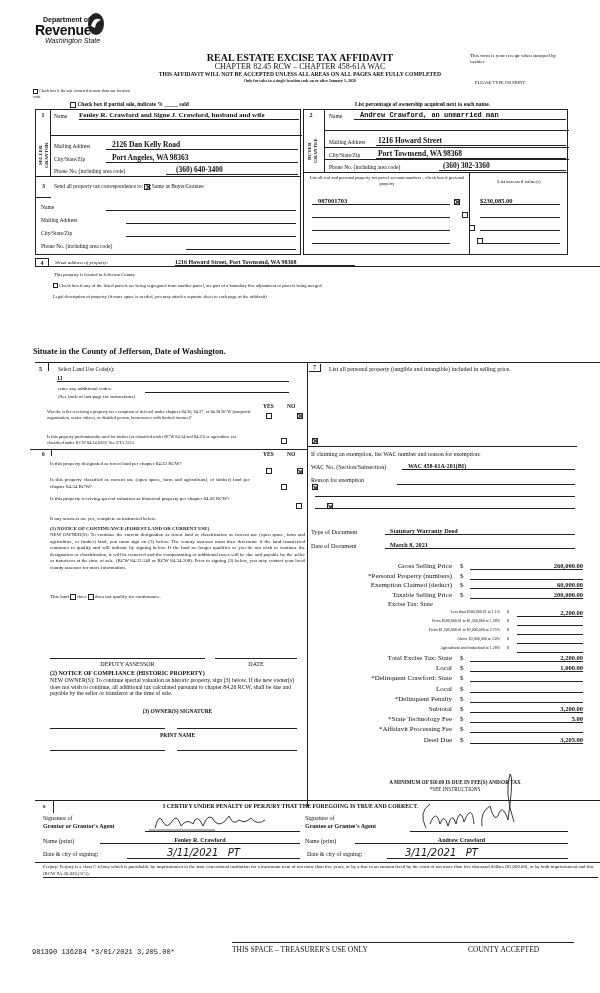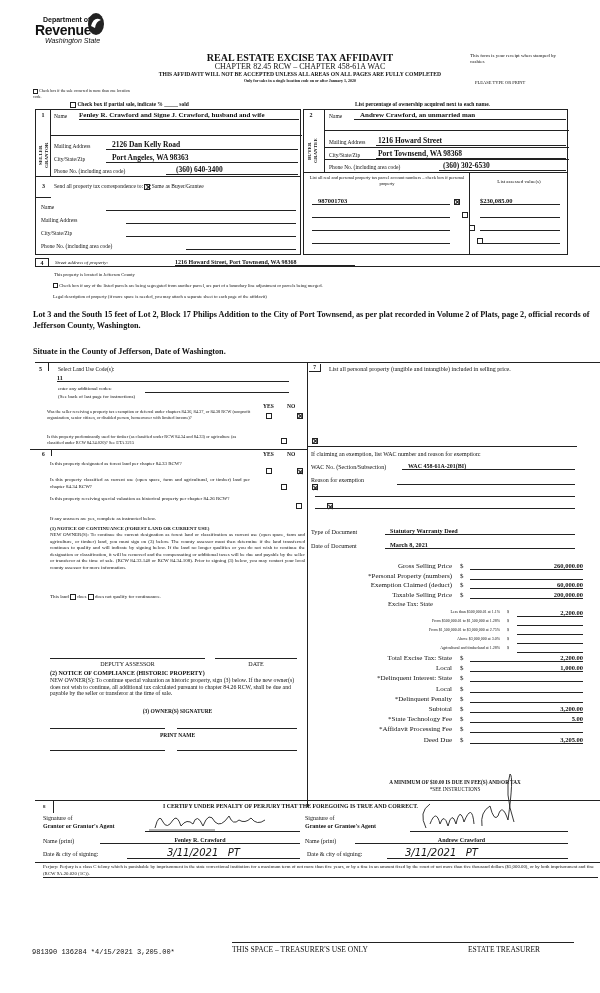--- a/index.html
+++ b/index.html
@@ -88,30 +88,30 @@
   <div class="abs ul" style="left:90px;top:53px;width:170px;height:7px;"></div>
   <div class="abs lbl" style="left:5px;top:66px;">Phone No. (including area code)</div>
   <div class="abs ul" style="left:150px;top:66px;width:110px;height:7px;"></div>
 </div>
 
 <div class="abs box" style="left:303px;top:109px;width:265px;height:64px;">
   <div class="num" style="left:0;top:2px;">2</div>
   <div class="abs" style="left:20px;top:0;width:1px;height:100%;background:#222;"></div>
   <div class="vert b" style="left:3px;top:26px;height:30px;width:14px;font-size:5px;">BUYER GRANTEE</div>
   <div class="abs lbl" style="left:25px;top:3px;">Name</div>
-  <div class="abs fill ul" style="left:50px;top:1px;width:212px;padding-left:6px;font-size:7px;">Andrew Crawford, an unmarried man</div>
+  <div class="abs fill ul" style="left:50px;top:1px;width:212px;padding-left:6px;font-size:7px;font-family:Liberation Mono, monospace;">Andrew Crawford, an unmarried man</div>
   <div class="abs" style="left:20px;top:20px;width:245px;height:1px;background:#222;"></div>
   <div class="abs lbl" style="left:25px;top:29px;">Mailing Address</div>
   <div class="abs fill ul" style="left:72px;top:26px;width:190px;padding-left:2px;">1216 Howard Street</div>
   <div class="abs" style="left:20px;top:37px;width:245px;height:1px;background:#222;"></div>
   <div class="abs lbl" style="left:25px;top:42px;">City/State/Zip</div>
   <div class="abs fill ul" style="left:72px;top:39px;width:190px;padding-left:2px;">Port Townsend, WA  98368</div>
   <div class="abs" style="left:20px;top:49px;width:245px;height:1px;background:#222;"></div>
   <div class="abs lbl" style="left:25px;top:54px;">Phone No. (including area code)</div>
-  <div class="abs fill ul" style="left:135px;top:51px;width:127px;padding-left:4px;">(360) 302-6530</div>
+  <div class="abs fill ul" style="left:135px;top:51px;width:127px;padding-left:4px;">(360) 302-3360</div>
 </div>
 
 <div class="abs box" style="left:303px;top:173px;width:265px;height:82px;border-top:none;">
   <div class="abs" style="left:165px;top:0;width:1px;height:100%;background:#222;"></div>
   <div class="abs" style="left:2px;top:2px;width:162px;text-align:center;font-size:4.5px;line-height:5.5px;">List all real and personal property tax parcel account numbers – check box if personal property</div>
   <div class="abs" style="left:170px;top:6px;width:90px;text-align:center;font-size:5px;">List assessed value(s)</div>
   <div id="parcel-rows"><div class="abs b ul" style="left:8px;top:24px;width:138px;height:8px;font-size:6.5px;padding-left:6px;">987001703</div>
        <span class="abs cb x" style="left:150px;top:25px;"></span>
        <div class="abs b ul" style="left:176px;top:24px;width:80px;height:8px;font-size:6.5px;">$230,085.00</div><div class="abs b ul" style="left:8px;top:37px;width:138px;height:8px;font-size:6.5px;padding-left:6px;"></div>
        <span class="abs cb" style="left:150px;top:38px;"></span>
@@ -126,21 +126,20 @@
   <div class="abs box b" style="left:0;top:0;width:14px;height:9px;text-align:center;font-size:6px;line-height:8px;">4</div>
   <div class="abs" style="left:14px;top:8px;width:551px;height:1px;background:#222;"></div>
   <div class="abs" style="left:20px;top:2px;font-size:5px;font-style:italic;">Street address of property:</div>
   <div class="abs b ul" style="left:140px;top:1px;width:180px;font-size:6px;">1216 Howard Street, Port Townsend, WA  98368</div>
   <div class="abs" style="left:19px;top:14px;font-size:4.6px;">This property is located in Jefferson County</div>
   <div class="abs" style="left:18px;top:25px;font-size:4.6px;">
     <span class="cb" style="width:5px;height:5px;"></span>
     <span>Check box if any of the listed parcels are being segregated from another parcel, are part of a boundary line adjustment or parcels being merged.</span>
   </div>
   <div class="abs" style="left:18px;top:36px;font-size:4.6px;">Legal description of property (if more space is needed, you may attach a separate sheet to each page of the affidavit)</div>
-  <div class="abs b" style="left:-2px;top:51px;width:565px;font-size:8.2px;line-height:11px;">Lot 3 and the South 15 feet of Lot 2, Block 17 Philips Addition to the City of Port Townsend, as per plat recorded in Volume 2 of Plats, page 2, official records of Jefferson County, Washington.</div>
   <div class="abs b" style="left:-2px;top:89px;font-size:8.2px;">Situate in the County of Jefferson, Date of Washington.</div>
 </div>
 
 <div class="abs" style="left:35px;top:362px;width:273px;height:445px;">
   <div class="abs" style="left:0;top:0;width:273px;height:1px;background:#222;"></div>
   <div class="abs" style="left:272px;top:0;width:1.2px;height:445px;background:#222;"></div>
   <div class="abs b" style="left:4px;top:4px;font-size:6px;">5</div>
   <div class="abs" style="left:13px;top:1px;width:1px;height:8px;background:#222;"></div>
   <div class="abs lbl" style="left:23px;top:4px;">Select Land Use Code(s):</div>
   <div class="abs b ul" style="left:22px;top:13px;width:232px;font-size:6px;">11</div>
@@ -261,21 +260,21 @@
          <span class="l">Total Excise Tax: State</span>
          <span class="d">$</span>
          <span class="v">2,200.00</span>
        </div>
     <div class="tax-row" style="top:664.2px;">
          <span class="l">Local</span>
          <span class="d">$</span>
          <span class="v">1,000.00</span>
        </div>
     <div class="tax-row" style="top:674.4000000000001px;">
-         <span class="l">*Delinquent Interest: State</span>
+         <span class="l">*Delinquent Crawford: State</span>
          <span class="d">$</span>
          <span class="v"></span>
        </div>
     <div class="tax-row" style="top:684.6000000000001px;">
          <span class="l">Local</span>
          <span class="d">$</span>
          <span class="v"></span>
        </div>
     <div class="tax-row" style="top:694.8000000000002px;">
          <span class="l">*Delinquent Penalty</span>
@@ -338,16 +337,16 @@
   </div>
   <div class="abs" style="left:270px;top:38px;font-size:6px;">Name (print)</div>
   <div class="abs b ul" style="left:320px;top:37px;width:213px;text-align:center;font-size:6px;">Andrew Crawford</div>
   <div class="abs" style="left:272px;top:51px;font-size:6px;">Date &amp; city of signing:</div>
   <div class="abs ul" style="left:352px;top:47px;width:181px;padding-left:18px;font-family:'DejaVu Sans',sans-serif;font-style:italic;font-size:10px;white-space:pre;">3/11/2021   PT</div>
 
   <div class="abs" style="left:0;top:62px;width:565px;height:0.8px;background:#222;"></div>
   <div class="abs" style="left:8px;top:64px;width:555px;font-size:4.8px;line-height:6.5px;border-bottom:0.8px solid #222;">Perjury: Perjury is a class C felony which is punishable by imprisonment in the state correctional institution for a maximum term of not more than five years, or by a fine in an amount fixed by the court of not more than five thousand dollars ($5,000.00), or by both imprisonment and fine (RCW 9A.20.020 (1C)).</div>
 </div>
 
-<div class="abs" style="left:32px;top:948px;font-family:'Liberation Mono',monospace;font-size:7px;">981390 136284 *4/15/2021 3,205.00*</div>
+<div class="abs" style="left:32px;top:948px;font-family:'Liberation Mono',monospace;font-size:7px;">981390 136284 *3/01/2021 3,205.00*</div>
 <div class="abs" style="left:232px;top:942px;width:342px;height:1px;background:#222;"></div>
 <div class="abs" style="left:232px;top:945px;font-size:7.5px;">THIS SPACE – TREASURER'S USE ONLY</div>
-<div class="abs" style="left:468px;top:945px;font-size:7.5px;">ESTATE TREASURER</div>
+<div class="abs" style="left:468px;top:945px;font-size:7.5px;">COUNTY ACCEPTED</div>
 
 </body></html>

